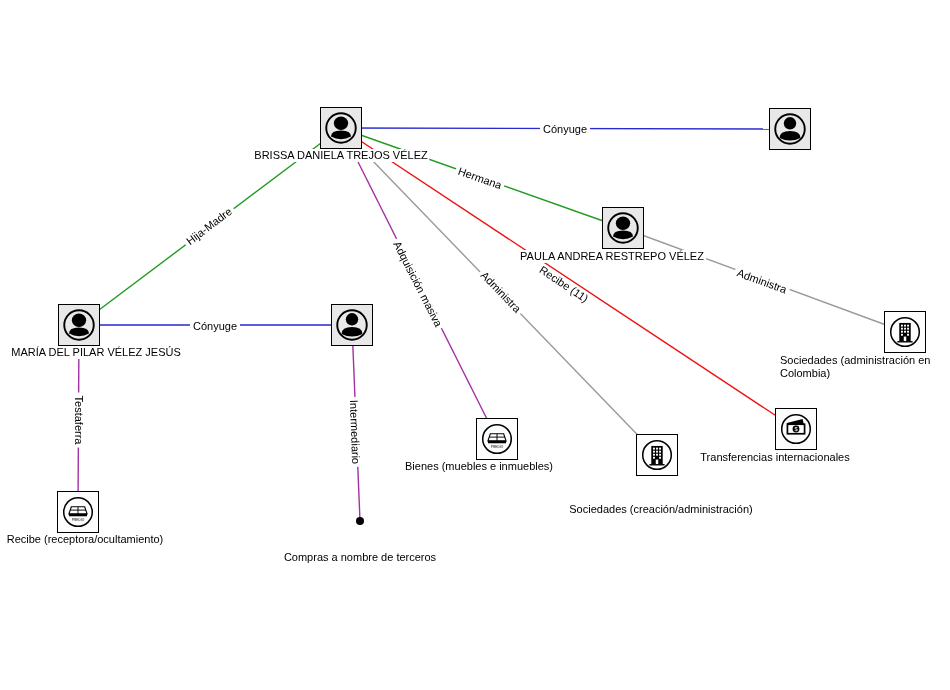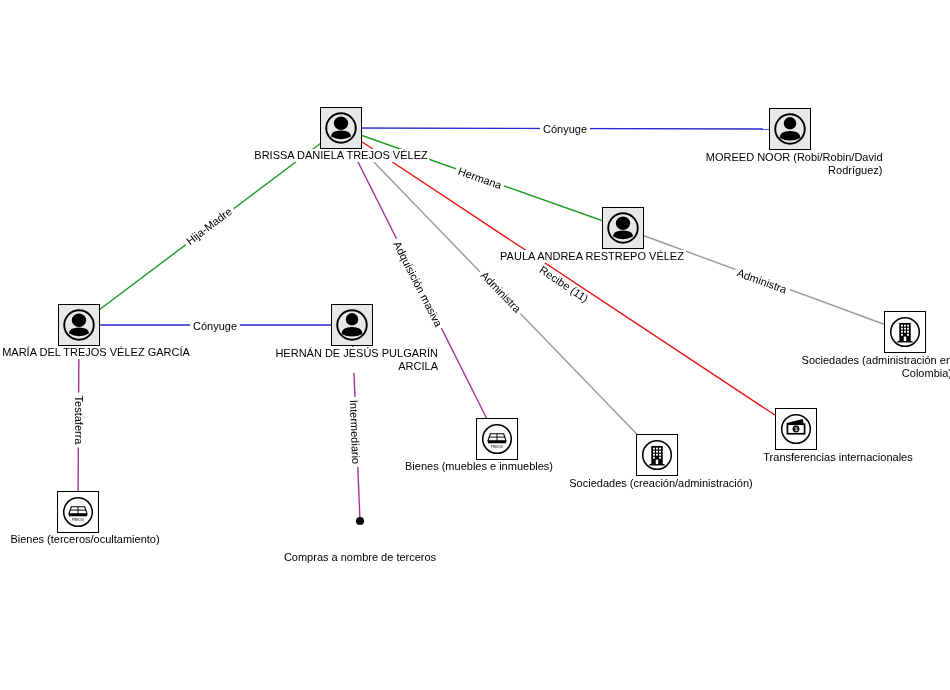--- a/index.html
+++ b/index.html
@@ -25,21 +25,21 @@
   }
   .node.person{background:#e8e8e8;}
   .node.entity{background:#fdfdfd;}
   .node svg{display:block;width:100%;height:100%;}
   .dot-node{
     position:absolute;z-index:3;width:8px;height:8px;border-radius:50%;
     background:#000;transform:translate(-50%,-50%);
   }
   .node-label{
     position:absolute;z-index:4;font-size:11px;line-height:13px;color:#000;
-    text-align:right;background:#fff;white-space:nowrap;
+    text-align:left;background:#fff;white-space:nowrap;
     transform:translate(-50%,0);padding:0 2px;
   }
   .node-label.wrap{white-space:normal;}
   .w185{width:185px;}
   .w172{width:172px;}
 </style>
 </head>
 <body>
 
 <div id="canvas">
@@ -182,24 +182,22 @@
       <line x1="21" y1="15.5" x2="21" y2="23" stroke="#000" stroke-width="1"></line>
       <line x1="12.8" y1="19" x2="29.3" y2="19" stroke="#000" stroke-width="1"></line>
       <polygon points="11.5,23 30.5,23 30.5,25.5 11.5,25.5" fill="#000"></polygon>
       <text x="21" y="30" font-size="3.4" text-anchor="middle" fill="#000" font-family="Liberation Sans, sans-serif">PREDIO</text>
     </svg>
   </div>
 
   <div class="dot-node" style="left:360px;top:521px"></div>
 
   <div class="node-label" style="left:341px;top:149px">BRISSA DANIELA TREJOS VÉLEZ</div>
-  <div class="node-label wrap w185" style="left:790px;top:151px">MOREED NOOR (Robi/Robin/David Rodríguez)</div>
-  <div class="node-label" style="left:592px;top:250px">PAULA ANDREA RESTREPO VÉLEZ</div>
-  <div class="node-label" style="left:96px;top:346px">MARÍA DEL TREJOS VÉLEZ GARCÍA</div>
-  <div class="node-label wrap w172" style="left:352px;top:347px">HERNÁN DE JESÚS PULGARÍN ARCILA</div>
+  <div class="node-label" style="left:612px;top:250px">PAULA ANDREA RESTREPO VÉLEZ</div>
+  <div class="node-label" style="left:96px;top:346px">MARÍA DEL PILAR VÉLEZ JESÚS</div>
   <div class="node-label" style="left:479px;top:460px">Bienes (muebles e inmuebles)</div>
-  <div class="node-label" style="left:661px;top:477px">Sociedades (creación/administración)</div>
-  <div class="node-label" style="left:838px;top:451px">Transferencias internacionales</div>
+  <div class="node-label" style="left:661px;top:503px">Sociedades (creación/administración)</div>
+  <div class="node-label" style="left:775px;top:451px">Transferencias internacionales</div>
   <div class="node-label wrap w172" style="left:866px;top:354px">Sociedades (administración en Colombia)</div>
-  <div class="node-label" style="left:85px;top:533px">Bienes (terceros/ocultamiento)</div>
+  <div class="node-label" style="left:85px;top:533px">Recibe (receptora/ocultamiento)</div>
   <div class="node-label" style="left:360px;top:551px">Compras a nombre de terceros</div>
 
 </div>
 
 </body></html>

